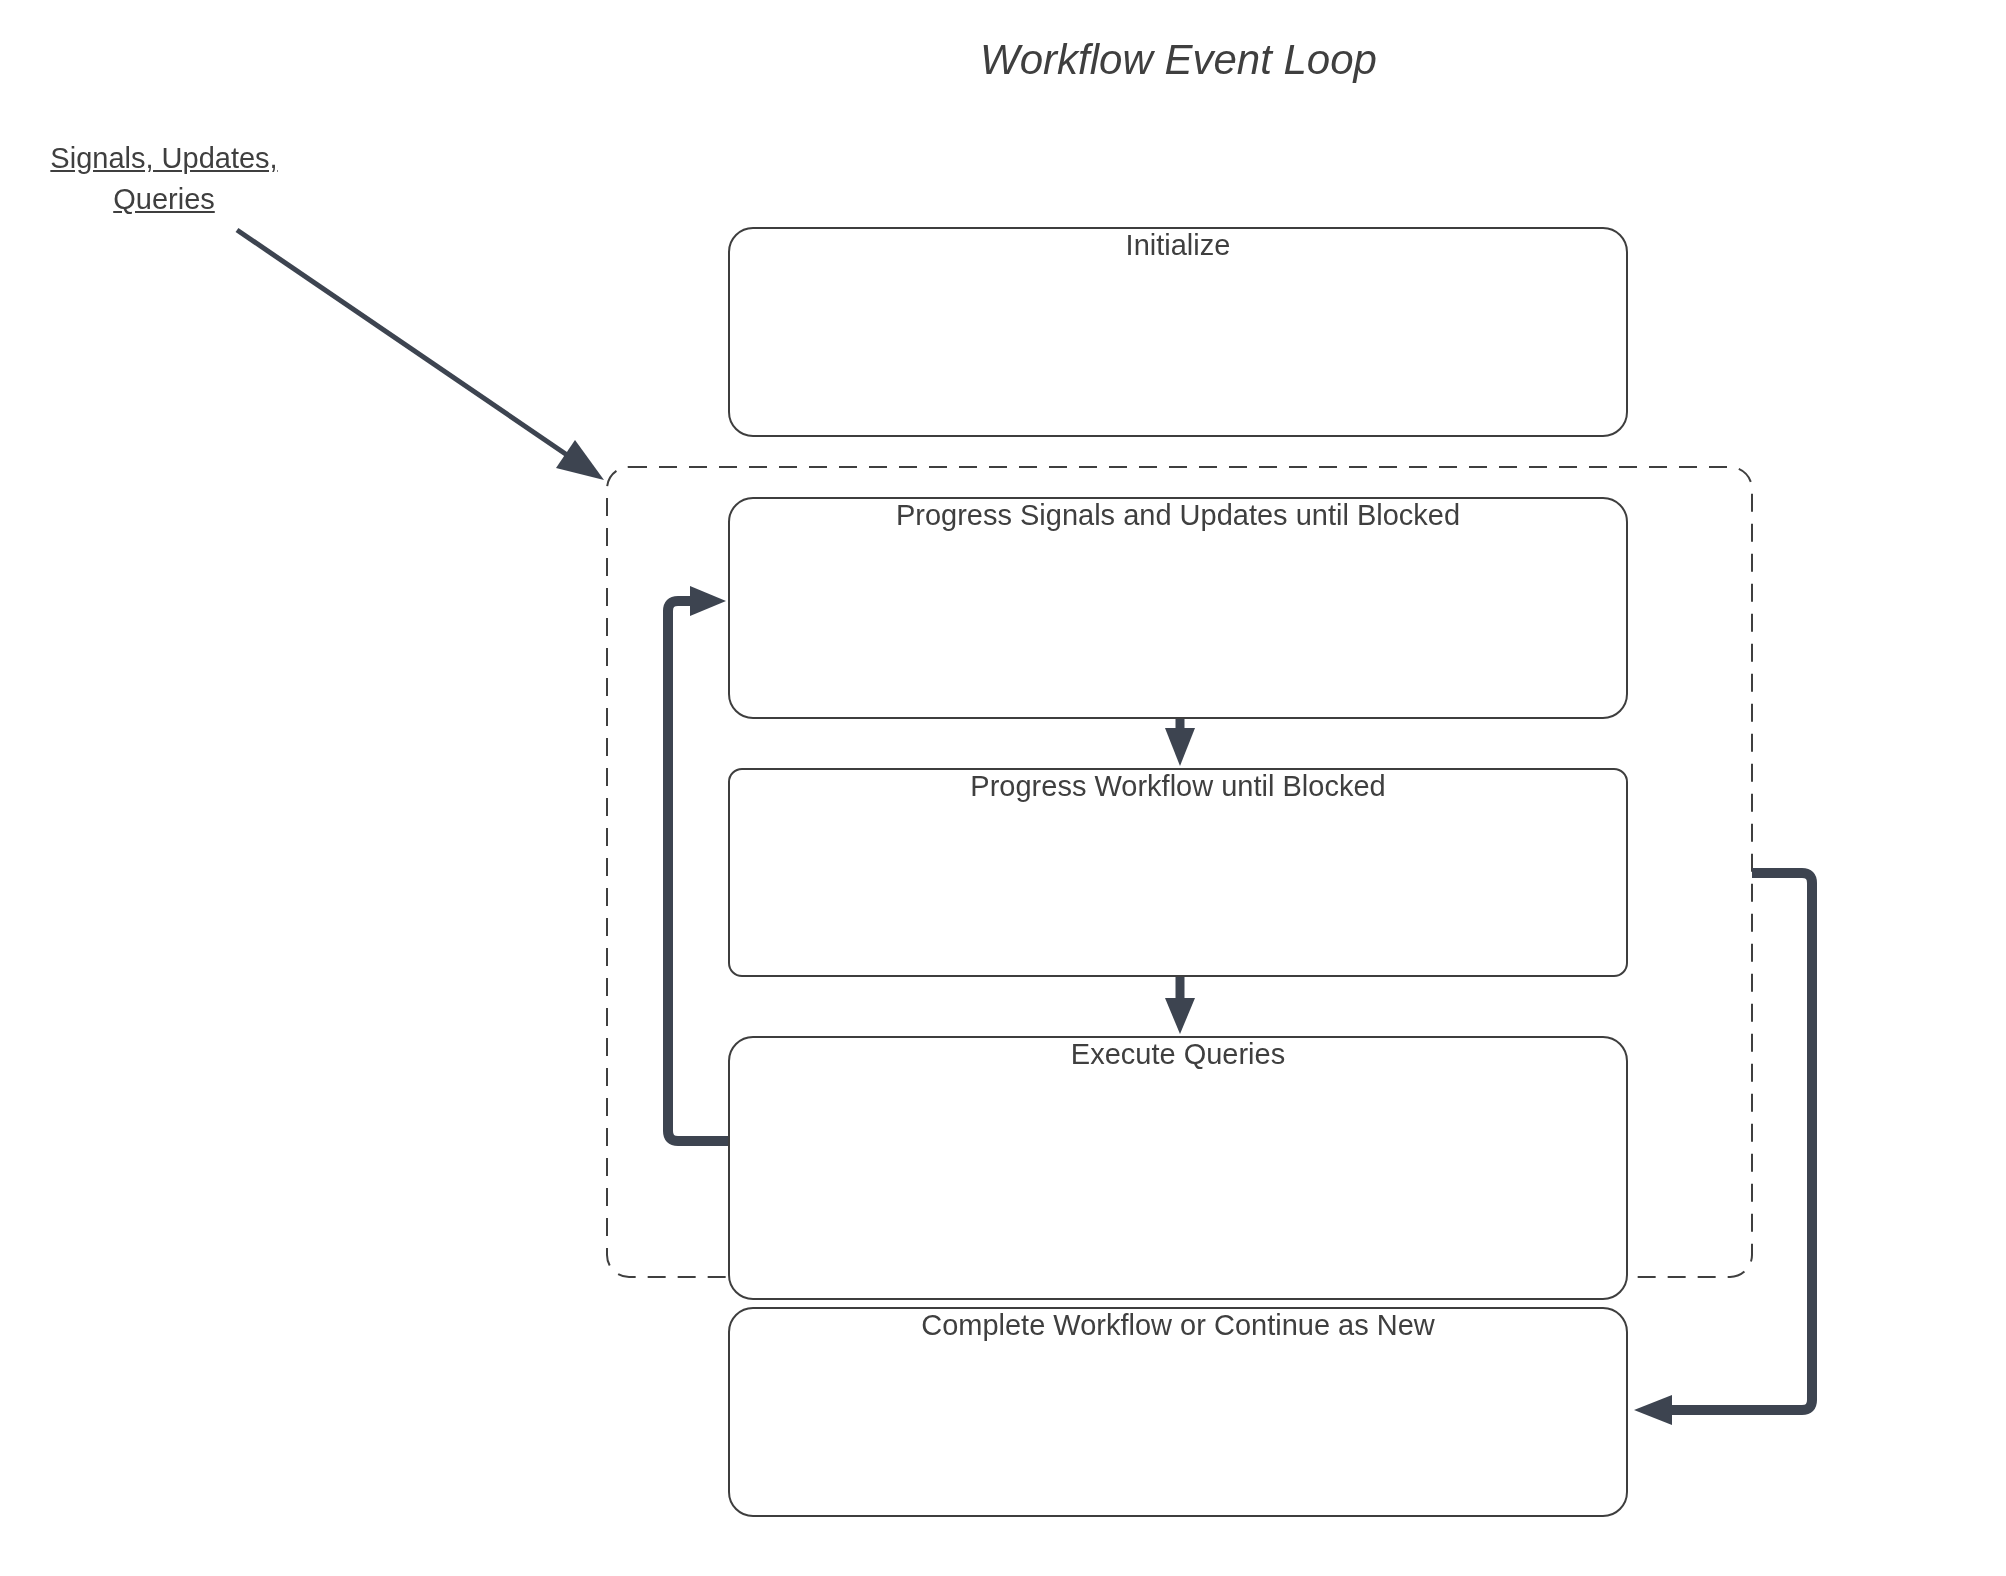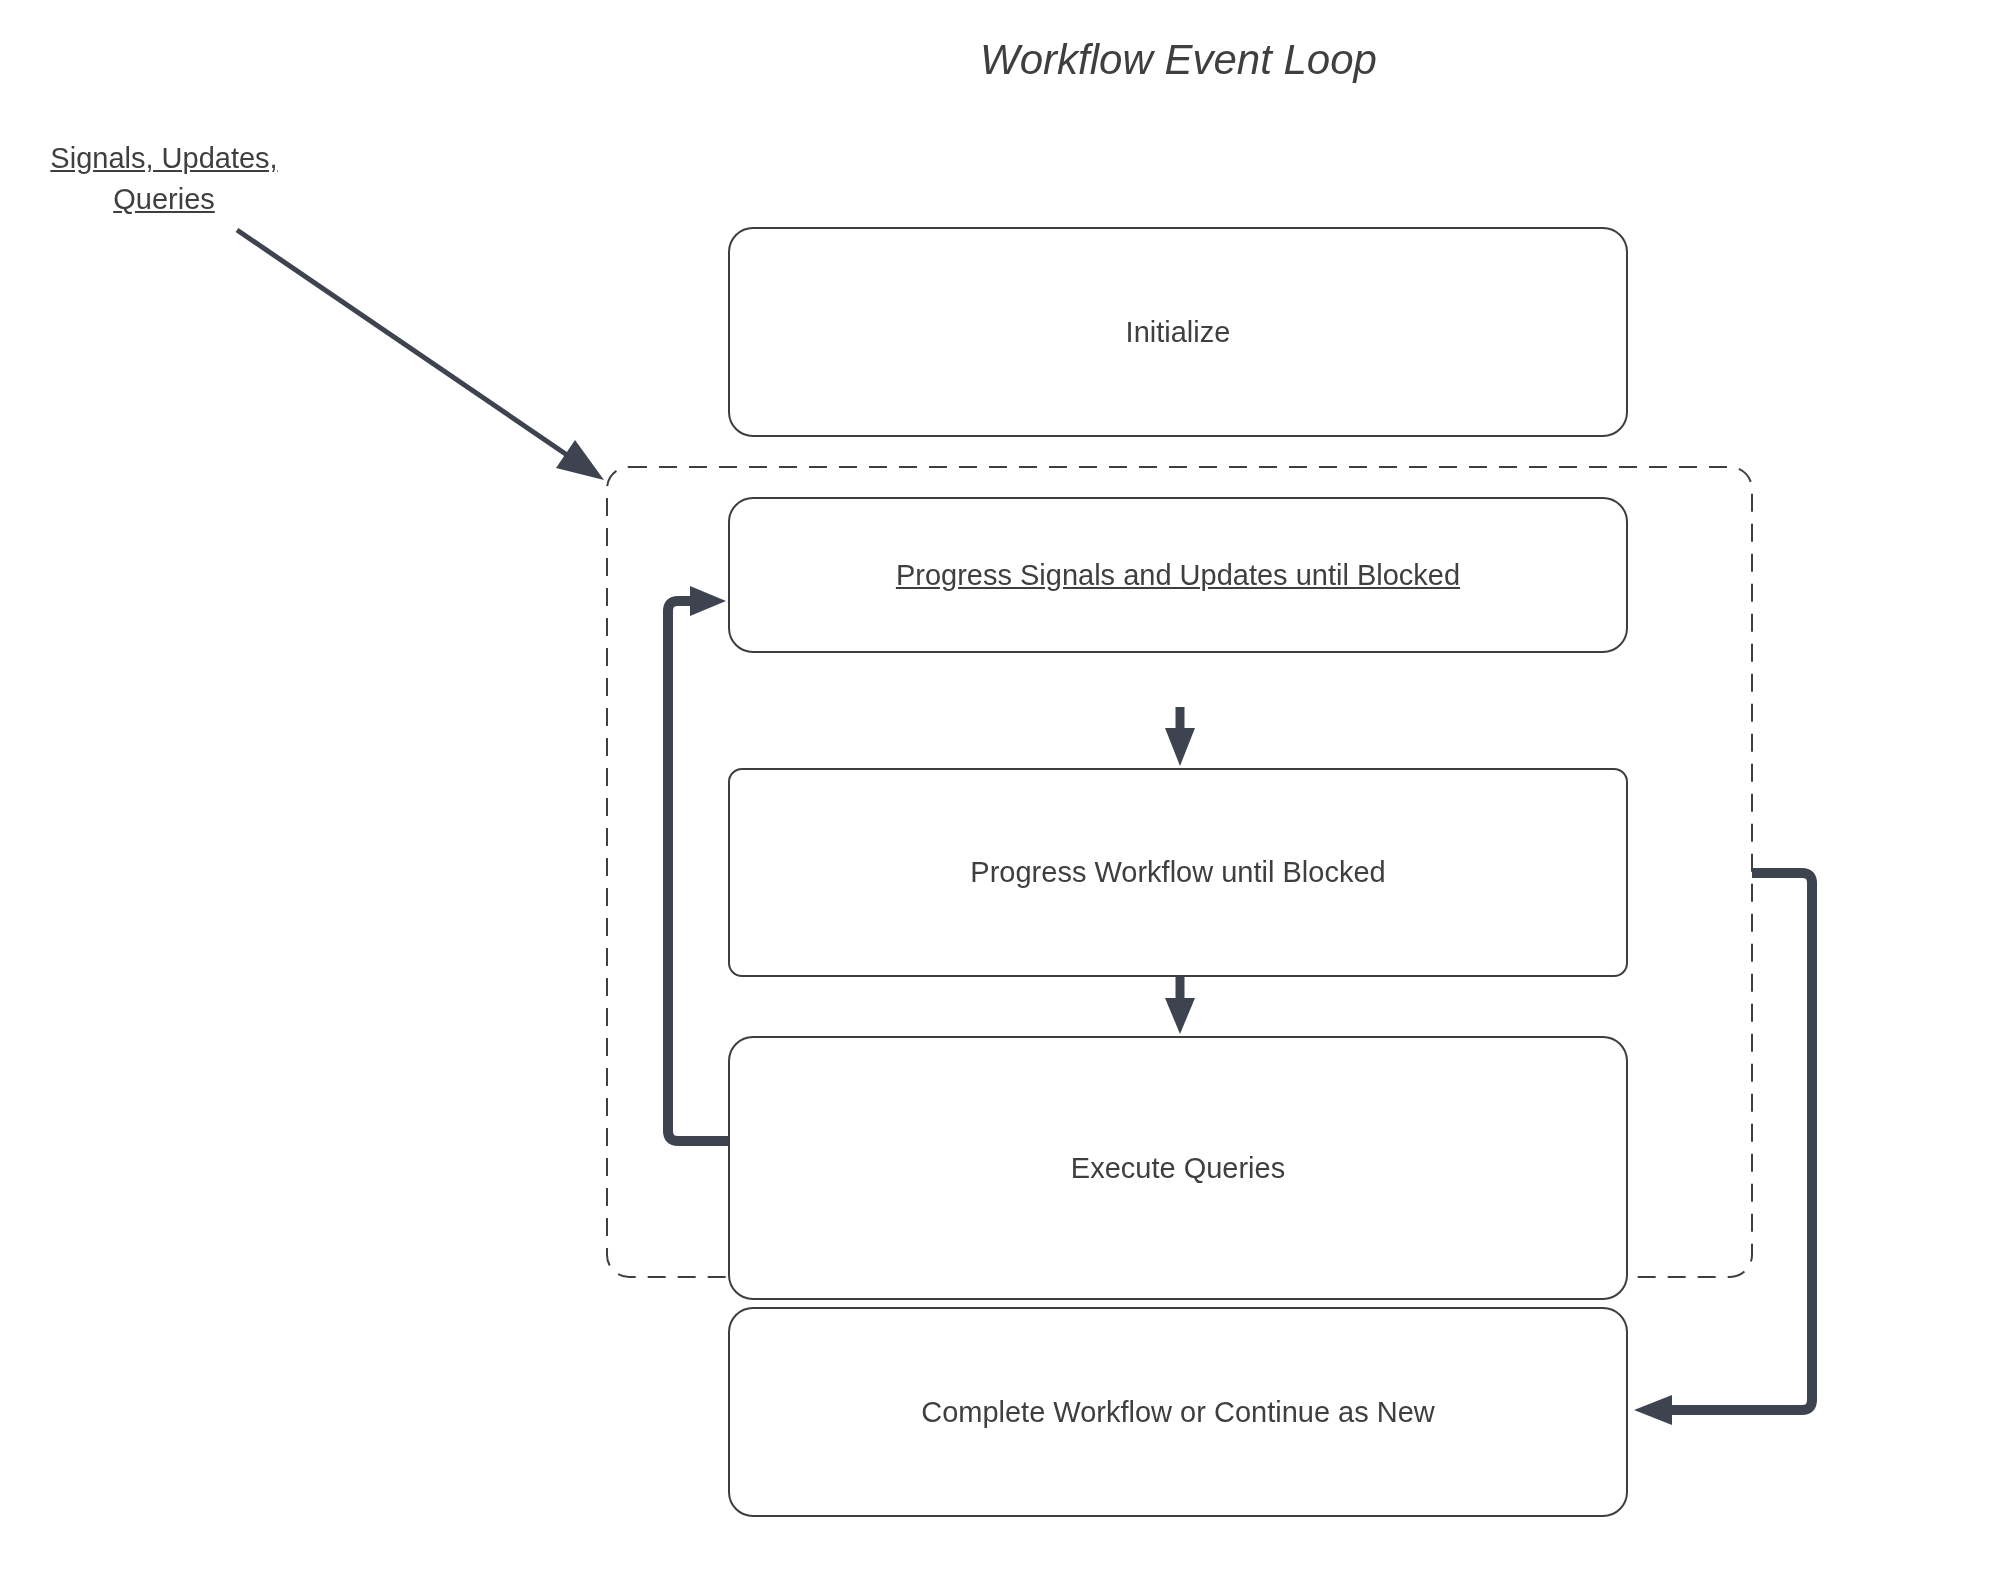--- a/index.html
+++ b/index.html
@@ -23,25 +23,25 @@
   .ext-label{
     position:absolute;left:28px;top:138px;width:272px;
     text-align:center;font-size:29px;line-height:41px;color:var(--text);
     white-space:pre-line;
     text-decoration:underline;
   }
   .node{
     position:absolute;left:728px;width:900px;
     box-sizing:border-box;border:2px solid var(--node-border);
     border-radius:25px;background:var(--node-fill);
-    display:flex;align-items:center;justify-content:center;
+    display:flex;align-items:flex-start;justify-content:center;
     font-size:29px;color:var(--text);text-align:center;padding:0 30px;
   }
   .node.initialize{top:227px;height:210px;}
-  .node.progress-signals{top:497px;height:156px;text-decoration:underline;}
+  .node.progress-signals{top:497px;height:222px;}
   .node.progress-workflow{top:768px;height:209px;border-radius:14px;}
   .node.execute-queries{top:1036px;height:264px;}
   .node.complete{top:1307px;height:210px;}
   svg.layer{position:absolute;left:0;top:0;width:2006px;height:1576px;pointer-events:none;}
   .group-rect{fill:none;stroke:var(--group-border);stroke-width:2;stroke-dasharray:18 12;}
   .edge-thick{fill:none;stroke:var(--arrow);stroke-width:10;}
   .edge-stem{fill:none;stroke:var(--arrow);stroke-width:9;}
   .edge-thin{fill:none;stroke:var(--arrow);stroke-width:5;}
   .edge-head{fill:var(--arrow);stroke:none;}
 </style>

